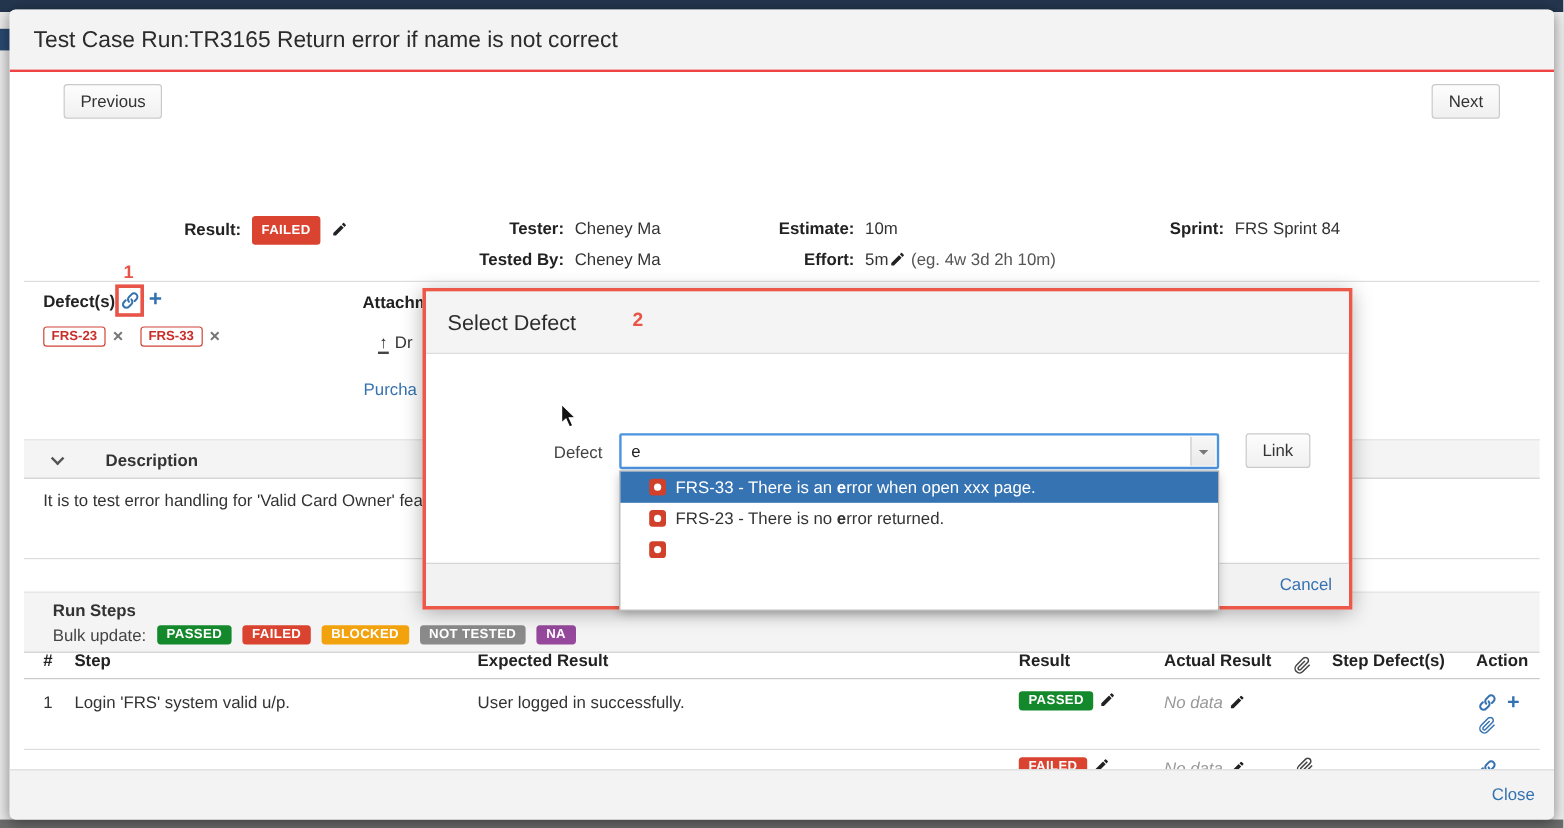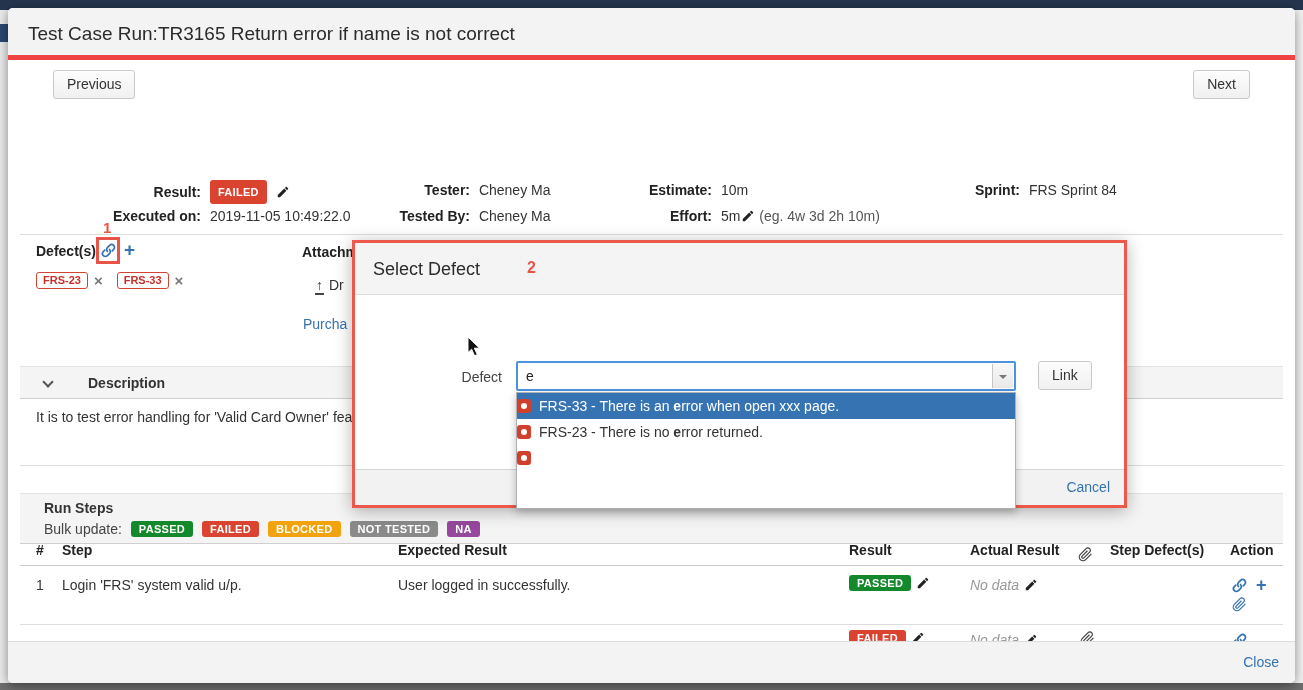--- a/index.html
+++ b/index.html
@@ -11,21 +11,21 @@
   .top-strip { position:absolute; left:0; top:0; width:1303px; height:10px; background:#24364e; }
   .side-left { position:absolute; left:0; top:10px; width:9px; height:673px; background:#ececec; }
   .side-left .navy { position:absolute; left:0; top:14px; width:9px; height:18px; background:#2a4a72; }
   .side-right { position:absolute; right:0; top:10px; width:9px; height:673px; background:#f4f4f4; }
   .bottom-strip { position:absolute; left:0; top:683px; width:1303px; height:7px; background:#6d6d6d; }
 
   
   .modal { position:absolute; left:8px; top:8px; width:1287px; height:675px; background:#fff;
            border-radius:5px; box-shadow:0 2px 12px rgba(0,0,0,.45); overflow:hidden; }
   .modal-header { position:absolute; left:0; top:0; width:100%; height:52px; background:#f3f3f3;
-                  border-bottom:5px solid #ef4444; }
+                  border-bottom:2px solid #ef4444; }
   .modal-title { position:absolute; left:20px; top:0; line-height:52px; font-size:19px; color:#2b2b2b; white-space:nowrap; }
 
   .btn { position:absolute; height:29px; padding:0 13px; background:linear-gradient(#fdfdfd,#f0f0f0);
          border:1px solid #c9c9c9; border-radius:3px; font-size:14px; color:#333; line-height:27px; cursor:pointer; }
   .btn-prev { left:45px; top:62px; }
   .btn-next { right:45px; top:62px; }
 
   .section-bar { position:absolute; left:12px; right:12px; height:32px; background:#f4f4f4;
                  border-top:1px solid #e3e3e3; border-bottom:1px solid #cfcfcf; }
   .section-bar .bar-title { margin-left:16px; line-height:31px; font-weight:bold; color:#333; }
@@ -111,21 +111,21 @@
   .d-arrow::after { content:""; position:absolute; left:6px; top:11px; border:4px solid transparent; border-top-color:#777; }
   .d-link-btn { left:683px; top:118px; }
   .d-footer { position:absolute; left:0; bottom:0; width:100%; height:36px; background:#f2f2f2; border-top:1px solid #d5d5d5; }
   .cancel-link { position:absolute; right:14px; top:0; line-height:35px; color:#3572b0; cursor:pointer; }
 
   
   .dropdown { position:absolute; left:516px; top:392px; width:500px; height:117px; background:#fff;
               border:1px solid #b0b0b0; box-shadow:0 3px 8px rgba(0,0,0,.25); z-index:20; }
   .dd-header { height:28px; line-height:27px; padding-left:10px; font-weight:bold; color:#222;
                border-bottom:1px solid #e0e0e0; }
-  .dd-item { height:26px; display:flex; align-items:center; gap:8px; padding-left:0; cursor:pointer; color:#333; }
+  .dd-item { height:26px; display:flex; align-items:center; gap:8px; padding-left:24px; cursor:pointer; color:#333; }
   .dd-item.selected { background:#3573b2; color:#fff; }
   .bug-icon { flex:0 0 14px; width:14px; height:14px; background:#d0402a; border-radius:3px; position:relative; }
   .bug-icon::after { content:""; position:absolute; left:4px; top:4px; width:6px; height:6px; background:#fff; border-radius:50%; }
   .dd-text { white-space:nowrap; }
 
   .cursor { position:absolute; left:467px; top:336px; z-index:30; }
 </style>
 </head>
 <body>
 
@@ -162,24 +162,20 @@
         <span class="lbl">Estimate</span>
         <span class="val">10m</span>
       </div>
       <div class="attr-cell c4">
         <span class="lbl">Sprint</span>
         <span class="val">FRS Sprint 84</span>
       </div>
     </div>
 
     <div class="attr-row attr-row-2">
-      <div class="attr-cell c1">
-        <span class="lbl">Executed on</span>
-        <span class="val">2019-11-05 10:49:22.0</span>
-      </div>
       <div class="attr-cell c2">
         <span class="lbl">Tested By</span>
         <span class="val">Cheney Ma</span>
       </div>
       <div class="attr-cell c3">
         <span class="lbl">Effort</span>
         <span class="val">5m</span><span class="pencil" style="margin-left:1px"><svg viewBox="0 0 24 24">
               <path d="M3 17.25V21h3.75L17.8 9.94l-3.75-3.75L3 17.25zM20.7 7a1 1 0 0 0 0-1.4l-2.3-2.3a1 1 0 0 0-1.4 0l-1.8 1.8 3.75 3.75L20.7 7z"></path>
             </svg></span>
         <span class="hint">(eg. 4w 3d 2h 10m)</span>

